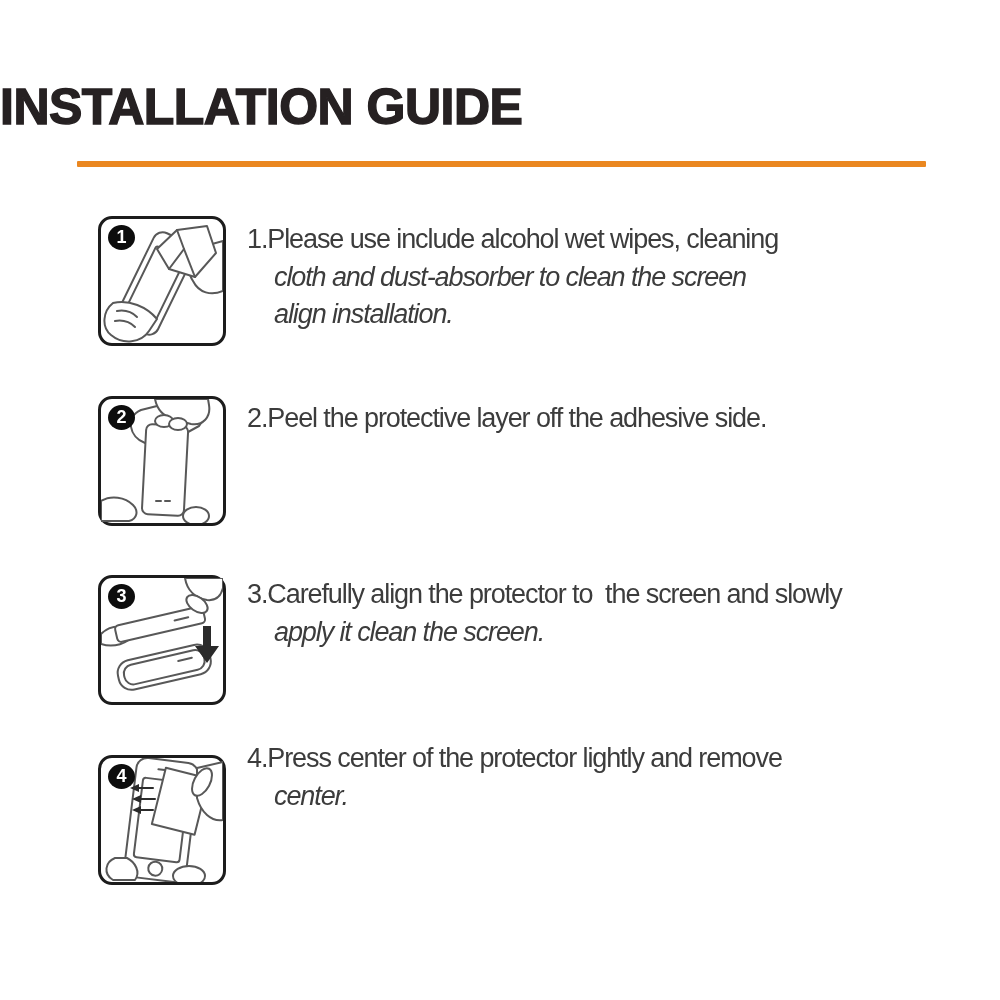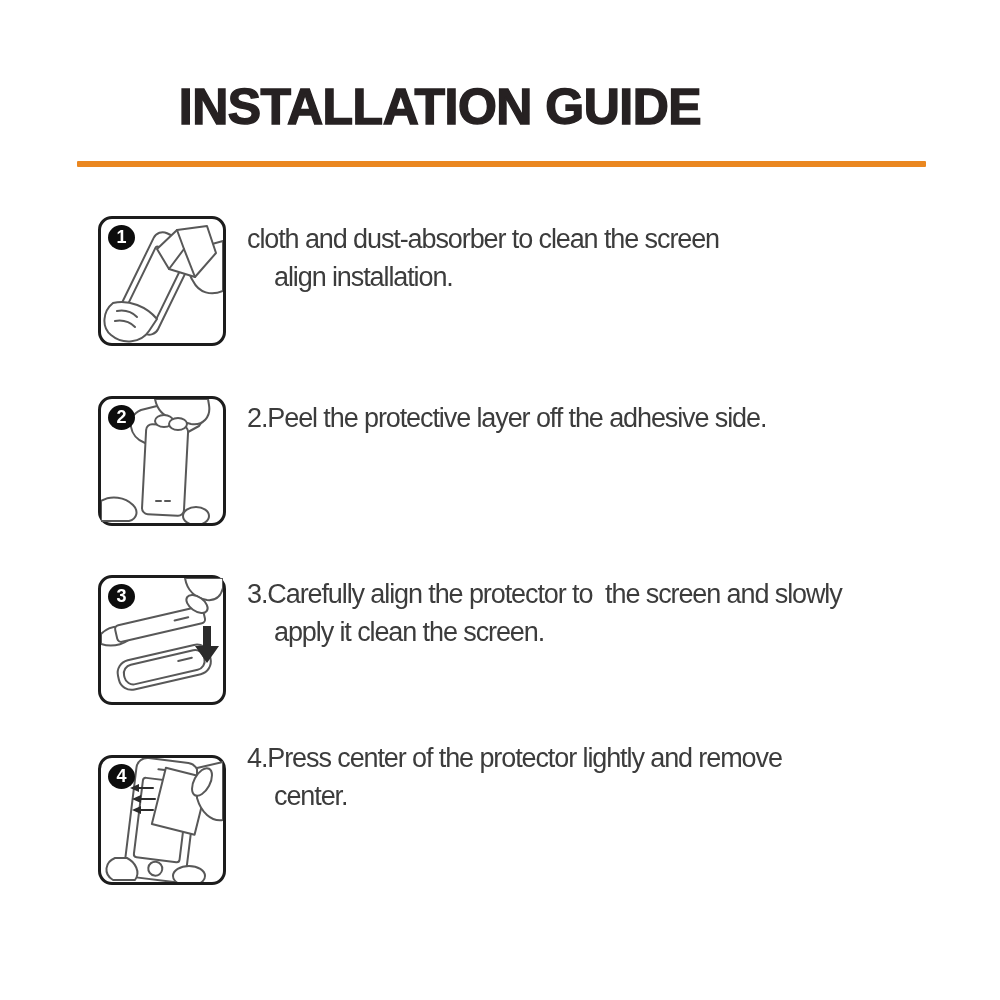--- a/index.html
+++ b/index.html
@@ -1,20 +1,20 @@
 <!DOCTYPE html>
 <html><head>
 <meta charset="utf-8">
 <style>
   html,body{margin:0;padding:0;background:#ffffff;}
   body{width:1000px;height:1000px;position:relative;font-family:"Liberation Sans",sans-serif;overflow:hidden;}
 
   .title{
-    position:absolute;top:82px;left:16px;width:848px;margin:0;
-    text-align:center;font-size:50px;line-height:1;font-weight:bold;
+    position:absolute;top:82px;left:0;width:848px;margin:0;
+    text-align:left;font-size:50px;line-height:1;font-weight:bold;
     letter-spacing:-0.5px;color:#262122;-webkit-text-stroke:1.4px #262122;
   }
   .divider{
     position:absolute;left:77px;top:161px;width:849px;height:6px;
     background:#EA8720;border-radius:1px;
   }
 
   .step-box{
     position:absolute;left:98px;width:122px;height:124px;
     border:3px solid #1c1c1c;border-radius:14px;background:#fff;
@@ -25,21 +25,21 @@
     font-weight:bold;font-size:18px;display:flex;
     align-items:center;justify-content:center;z-index:2;
   }
   .illus{position:absolute;left:0;top:0;width:122px;height:124px;}
 
   .step-text{
     position:absolute;left:247px;width:700px;
     font-size:27px;line-height:37.5px;letter-spacing:-1.1px;color:#3c3c3c;
   }
   .step-text .line{white-space:pre;}
-  .step-text .line + .line{padding-left:27px;}
+  .step-text .line + .line{padding-left:27px;font-style:italic;}
 
   svg .ln{stroke:#585858;stroke-width:2;fill:none;stroke-linecap:round;stroke-linejoin:round;}
   svg .fl{stroke:#585858;stroke-width:2;fill:#ffffff;stroke-linecap:round;stroke-linejoin:round;}
   svg .solid{fill:#2a2a2a;stroke:none;}
 </style>
 </head>
 <body>
 
 <h1 class="title" style="color: rgb(38, 33, 34);">INSTALLATION GUIDE</h1>
 
@@ -56,20 +56,21 @@
     <path class="fl" d="M92,62 C84,50 90,32 104,27 L122,22 L122,72 C110,77 98,74 92,62 Z"></path>
     <path class="fl" d="M56,30 L76,11 L106,7 L115,34 L94,58 L68,50 Z"></path>
     <path class="ln" d="M76,11 L83,30 L68,50"></path>
     <path class="ln" d="M83,30 L94,58"></path>
     <path class="fl" d="M12,84 C2,92 0,108 10,116 C22,126 40,124 48,112 L56,100 C46,88 28,80 12,84 Z"></path>
     <path class="ln" d="M16,92 Q28,90 36,98"></path>
     <path class="ln" d="M14,102 Q26,100 34,108"></path>
   </svg>
 </div>
 <div class="step-text" style="top:221px">
+  <div class="line">1.Please use include alcohol wet wipes, cleaning</div>
   <div class="line">cloth and dust-absorber to clean the screen</div>
   <div class="line">align installation.</div>
 </div>
 
 <div class="step-box" style="top:396px">
   <span class="badge">2</span>
   <svg class="illus" viewBox="0 0 122 124">
     <path class="fl" d="M44,44 C28,38 24,18 40,11 L60,6 84,3 C100,2 108,16 98,27 L78,38 60,45 Z"></path>
     <g transform="rotate(3 64 72)">
       <rect class="fl" x="43" y="26" width="42" height="90" rx="6"></rect>

